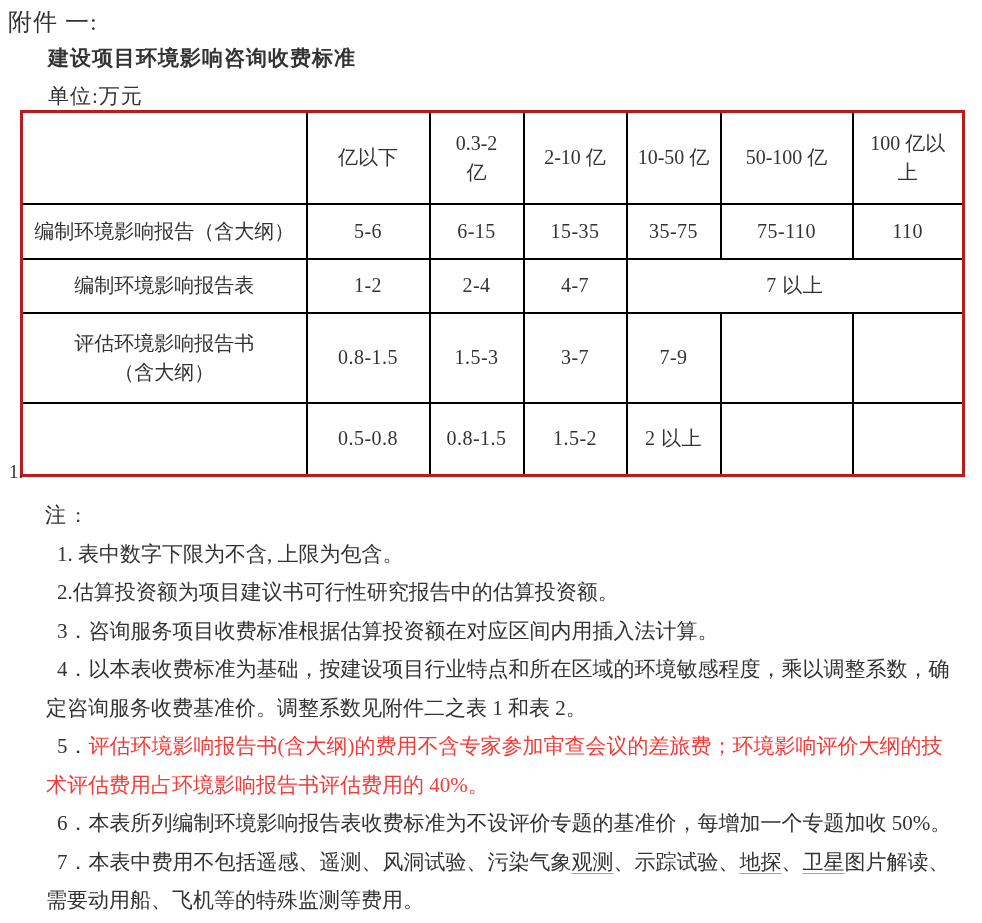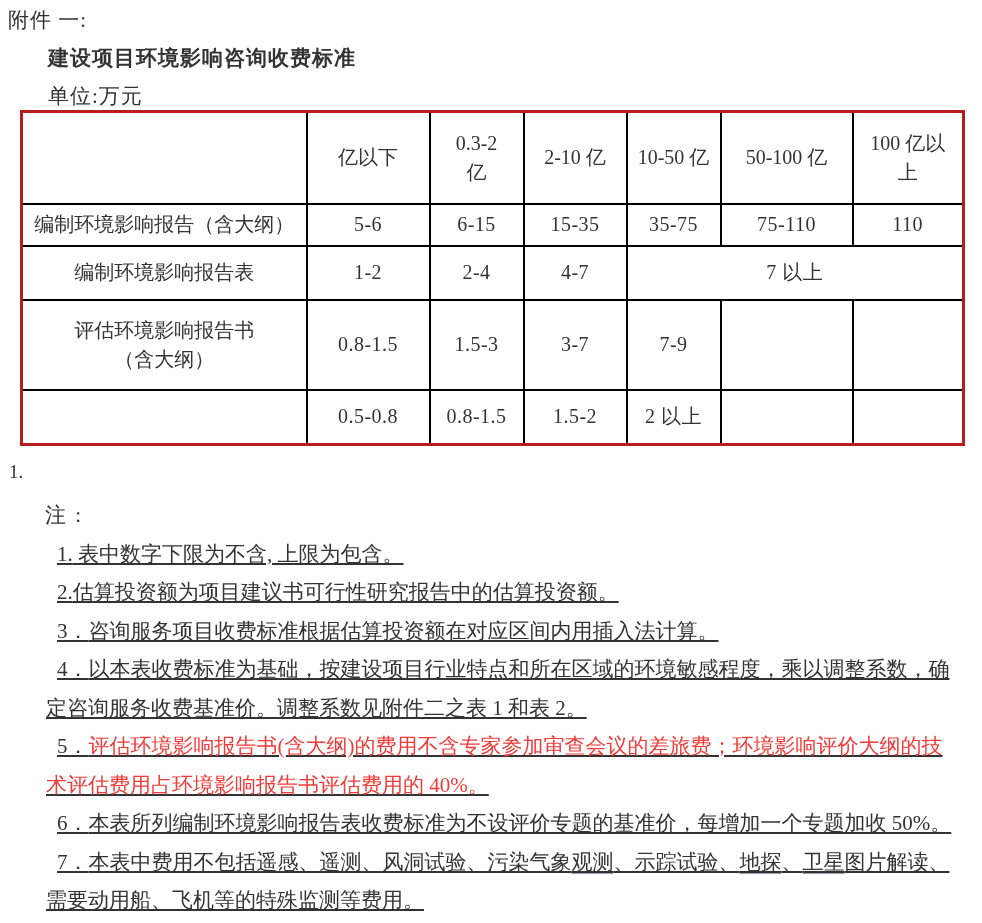--- a/index.html
+++ b/index.html
@@ -10,21 +10,21 @@
   }
   .page{
     position:relative;
     width:982px;
     height:923px;
     background:#ffffff;
     overflow:hidden;
   }
   .attachment{
     position:absolute;left:8px;top:6px;
-    font-size:21px;letter-spacing:1px;
+    font-size:24px;letter-spacing:1px;
   }
   .doc-title{
     position:absolute;left:48px;top:44px;
     font-size:21px;letter-spacing:1px;font-weight:bold;
   }
   .unit-label{
     position:absolute;left:48px;top:82px;
     font-size:21px;letter-spacing:1px;
   }
   table.fee-table{
@@ -38,41 +38,40 @@
     border:2px solid #000;
     text-align:center;
     vertical-align:middle;
     font-size:20px;
     padding:0 2px;
     white-space:pre-line;
     line-height:1.45;
     overflow:hidden;
   }
   tr.row-header{height:92px;}
-  tr.row-1{height:42px;}
+  tr.row-1{height:55px;}
   tr.row-2{height:54px;}
   tr.row-3{height:90px;}
-  tr.row-4{height:55px;}
+  tr.row-4{height:73px;}
   td.num{font-size:19px;letter-spacing:0.5px;margin-left:33px;}
   td.nudge-right{padding-left:26px;}
   .stray-number{
     position:absolute;left:9px;top:461px;
     font-size:19px;
   }
   .notes{
     position:absolute;left:0;top:496px;width:982px;
     font-size:21px;
     line-height:38.5px;
   }
   .notes p{margin:0;}
   .notes-label{margin-left:45px !important;letter-spacing:2px;}
   .note{
     margin-left:46px !important;
     text-indent:11px;
-    text-decoration:underline;
   }
   .note-body{white-space:pre-line;}
   .note-body.red{color:var(--red,#f23b38);}
   .note-num.red-num{color:#333333;}
   .proof-u{
     text-decoration:underline;
     text-decoration-color:#9aa3b0;
     text-decoration-thickness:1px;
     text-underline-offset:4px;
   }

